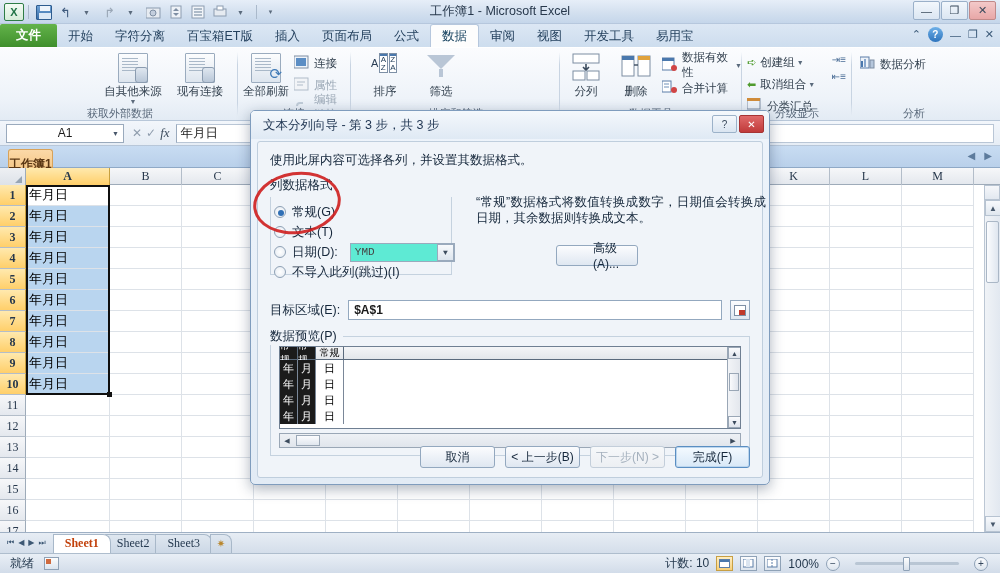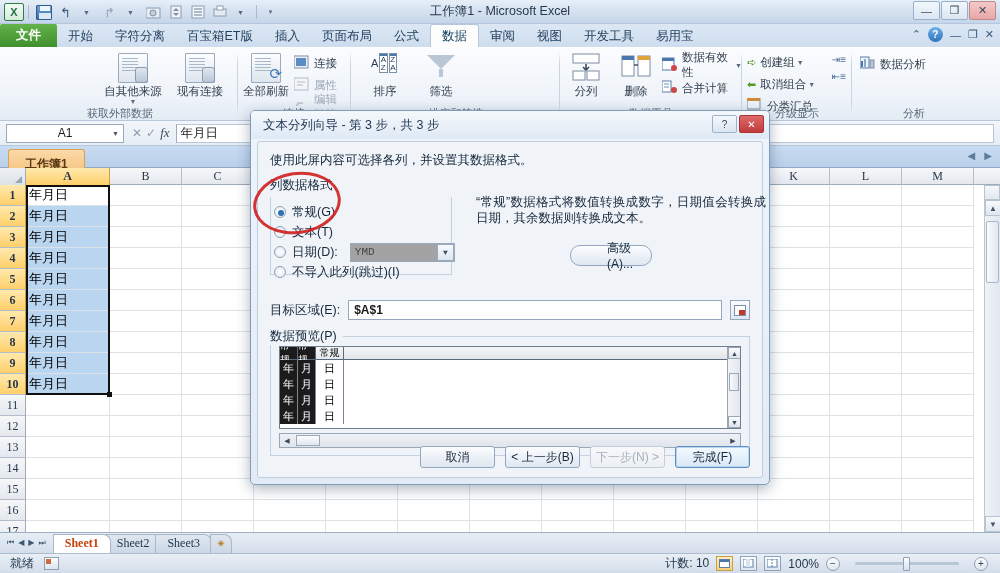--- a/index.html
+++ b/index.html
@@ -98,21 +98,21 @@
     font-size:12px; position:relative;}
   .namebox .dd { position:absolute; right:4px; font-size:7px; color:#47566a; }
   .fbtns { display:flex; gap:4px; margin-left:8px; align-items:center; color:#8f9dad; font-size:12px;}
   .fx { font-style:italic; font-family:"Liberation Serif",serif; color:#3d4c5e; font-size:13px;}
   .finput { flex:1; height:19px; margin:0 6px 0 6px; background:#fff; border:1px solid #b9c6d6;
     border-left:1px solid #9aaabd; display:flex; align-items:center; padding-left:4px; font-size:12.5px;}
 
   
   .wbtabs { position:absolute; left:0; top:146px; width:1000px; height:22px;
     background:linear-gradient(#c8dcf2,#b9d0ea); border-bottom:1px solid #8fa9c6; }
-  .wbtab { position:absolute; left:8px; top:3px; height:29px; padding:0 16px;
+  .wbtab { position:absolute; left:8px; top:3px; height:29px; padding:0 0;
     background:linear-gradient(#fbd9a8,#f3bf77); border:1px solid #d8a259;
     border-bottom:none; border-radius:3px 3px 0 0;
     display:flex; align-items:center; font-size:12px; font-weight:bold; color:#5a3714; }
   .wbnav { position:absolute; right:8px; top:4px; display:flex; gap:9px;
     color:#5d7b9c; font-size:10px; }
 
   
   .gridwrap { position:absolute; left:0; top:168px; width:1000px; height:364px; background:#fff; overflow:hidden;}
   .colhdr { position:absolute; left:0; top:0; height:17px; width:1000px;
     background:linear-gradient(#f6f7f9,#e4e8ee); border-bottom:1px solid #9eabb9; display:flex;}
@@ -200,30 +200,30 @@
   .dlg-intro { font-size:12.5px; color:#14263a; }
   .grouplbl { font-size:12.5px; color:#14263a; margin-top:8px; }
   .groupbox { position:absolute; left:12px; top:55px; width:182px; height:78px;
     border:1px solid #c5d2df; border-top:none; }
   .radios { position:absolute; left:16px; top:60px; width:210px; }
   .rrow { display:flex; align-items:center; height:20px; font-size:12.5px; color:#15263a; gap:6px;}
   .radio { width:12px;height:12px;border-radius:50%;border:1px solid #8fa1b5;
     background:radial-gradient(#ffffff,#e2e9f1); flex:none; position:relative;}
   .radio.on:after{content:"";position:absolute;left:3px;top:3px;width:6px;height:6px;border-radius:50%;
     background:#2f6fb5;}
-  .ymd { width:105px;height:19px;background:#a3a3a3;border:1px solid #9aaabd;
+  .ymd { width:105px;height:19px;background:#5eead4;border:1px solid #9aaabd;
     display:flex;align-items:center;padding-left:4px;font-size:11px;
     font-family:"Liberation Mono",monospace; color:#454545; position:relative;}
   .ymd .dd { position:absolute; right:0; top:0; width:17px; height:17px;
     background:linear-gradient(#f7f9fc,#dde5ee); border:1px solid #9aaabd;
     display:flex;align-items:center;justify-content:center;font-size:8px;color:#3d4c5e;}
   .desc { position:absolute; left:218px; top:52px; width:290px; font-size:12.5px;
     color:#14263a; line-height:16px; text-align:justify;}
-  .advbtn { position:absolute; left:312px; top:103px; width:82px; height:21px;
-    border:1px solid #93a8bf; border-radius:10px; background:linear-gradient(#fbfcfe,#dfe7f1);
+  .advbtn { position:absolute; left:298px; top:103px; width:82px; height:21px;
+    border:1px solid #93a8bf; border-radius:3px; background:linear-gradient(#fbfcfe,#dfe7f1);
     display:flex;align-items:center;justify-content:center; font-size:12px; color:#16283c;padding-left:36px;}
   .destrow { position:absolute; left:12px; top:158px; right:12px; display:flex; align-items:center; gap:8px;}
   .destlbl { font-size:12.5px; color:#14263a; }
   .destinput { flex:1; height:20px; background:#fff; border:1px solid #93a8bf;
     display:flex; align-items:center; padding-left:5px; font-size:12px;
     font-family:"Liberation Sans",sans-serif; font-weight:bold; color:#1b1b1b;}
   .rngbtn { width:20px;height:20px; border:1px solid #93a8bf; background:linear-gradient(#fbfcfe,#dfe7f1);
     display:flex;align-items:center;justify-content:center;}
   .rng-in{width:12px;height:11px;background:#fff;border:1px solid #7d8fa5;position:relative;}
   .rng-in:after{content:"";position:absolute;right:0;bottom:0;width:6px;height:5px;background:#c0392b;}

